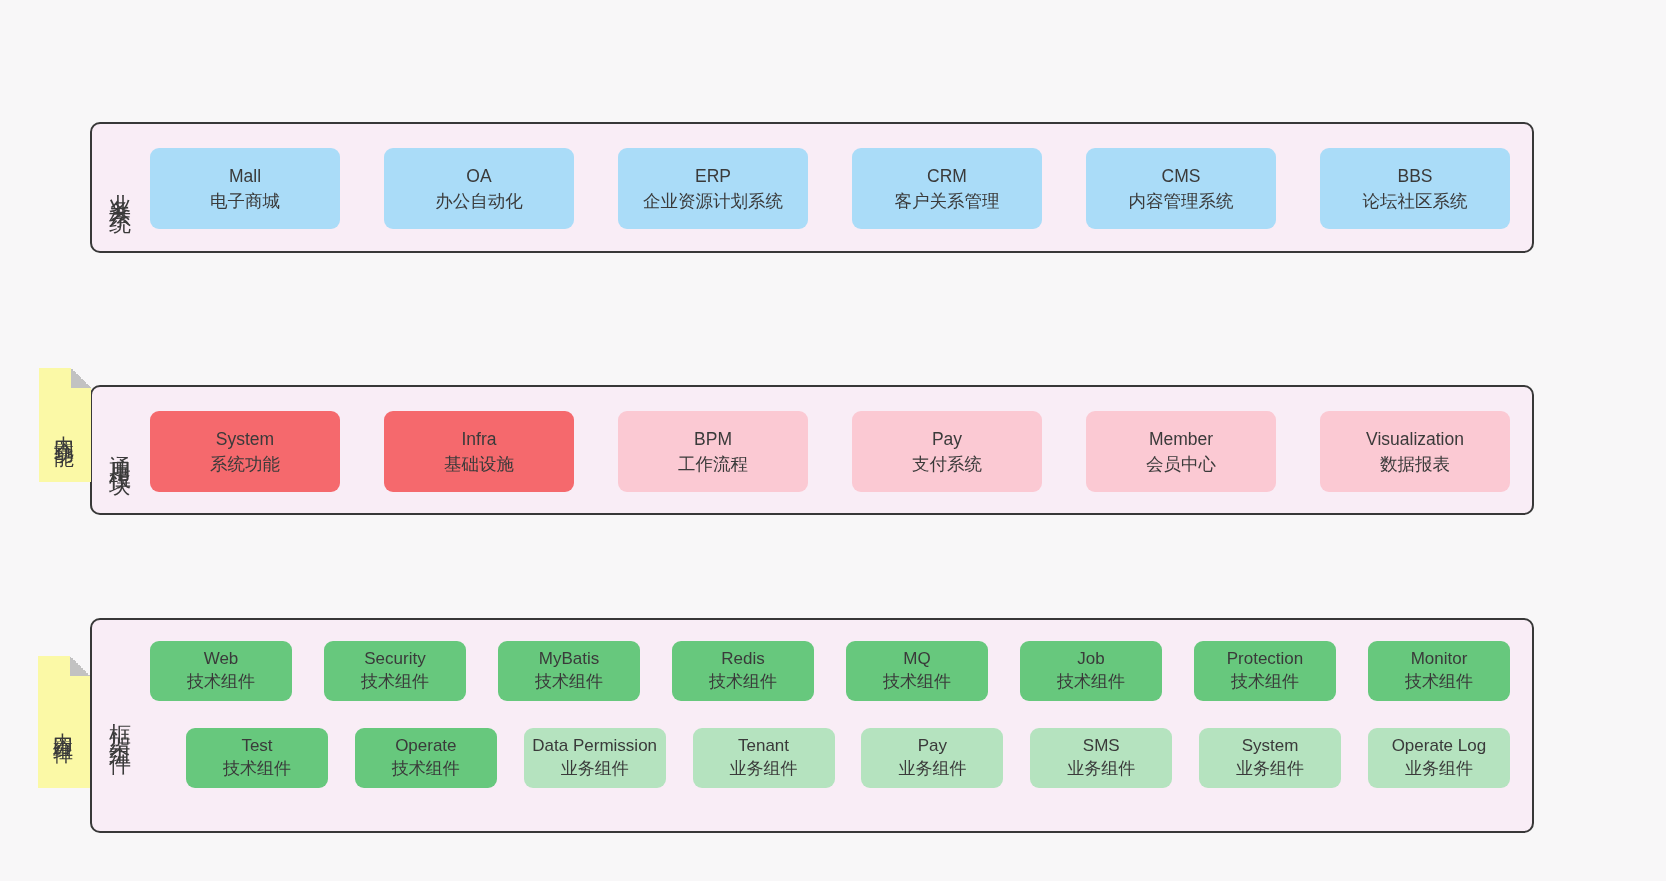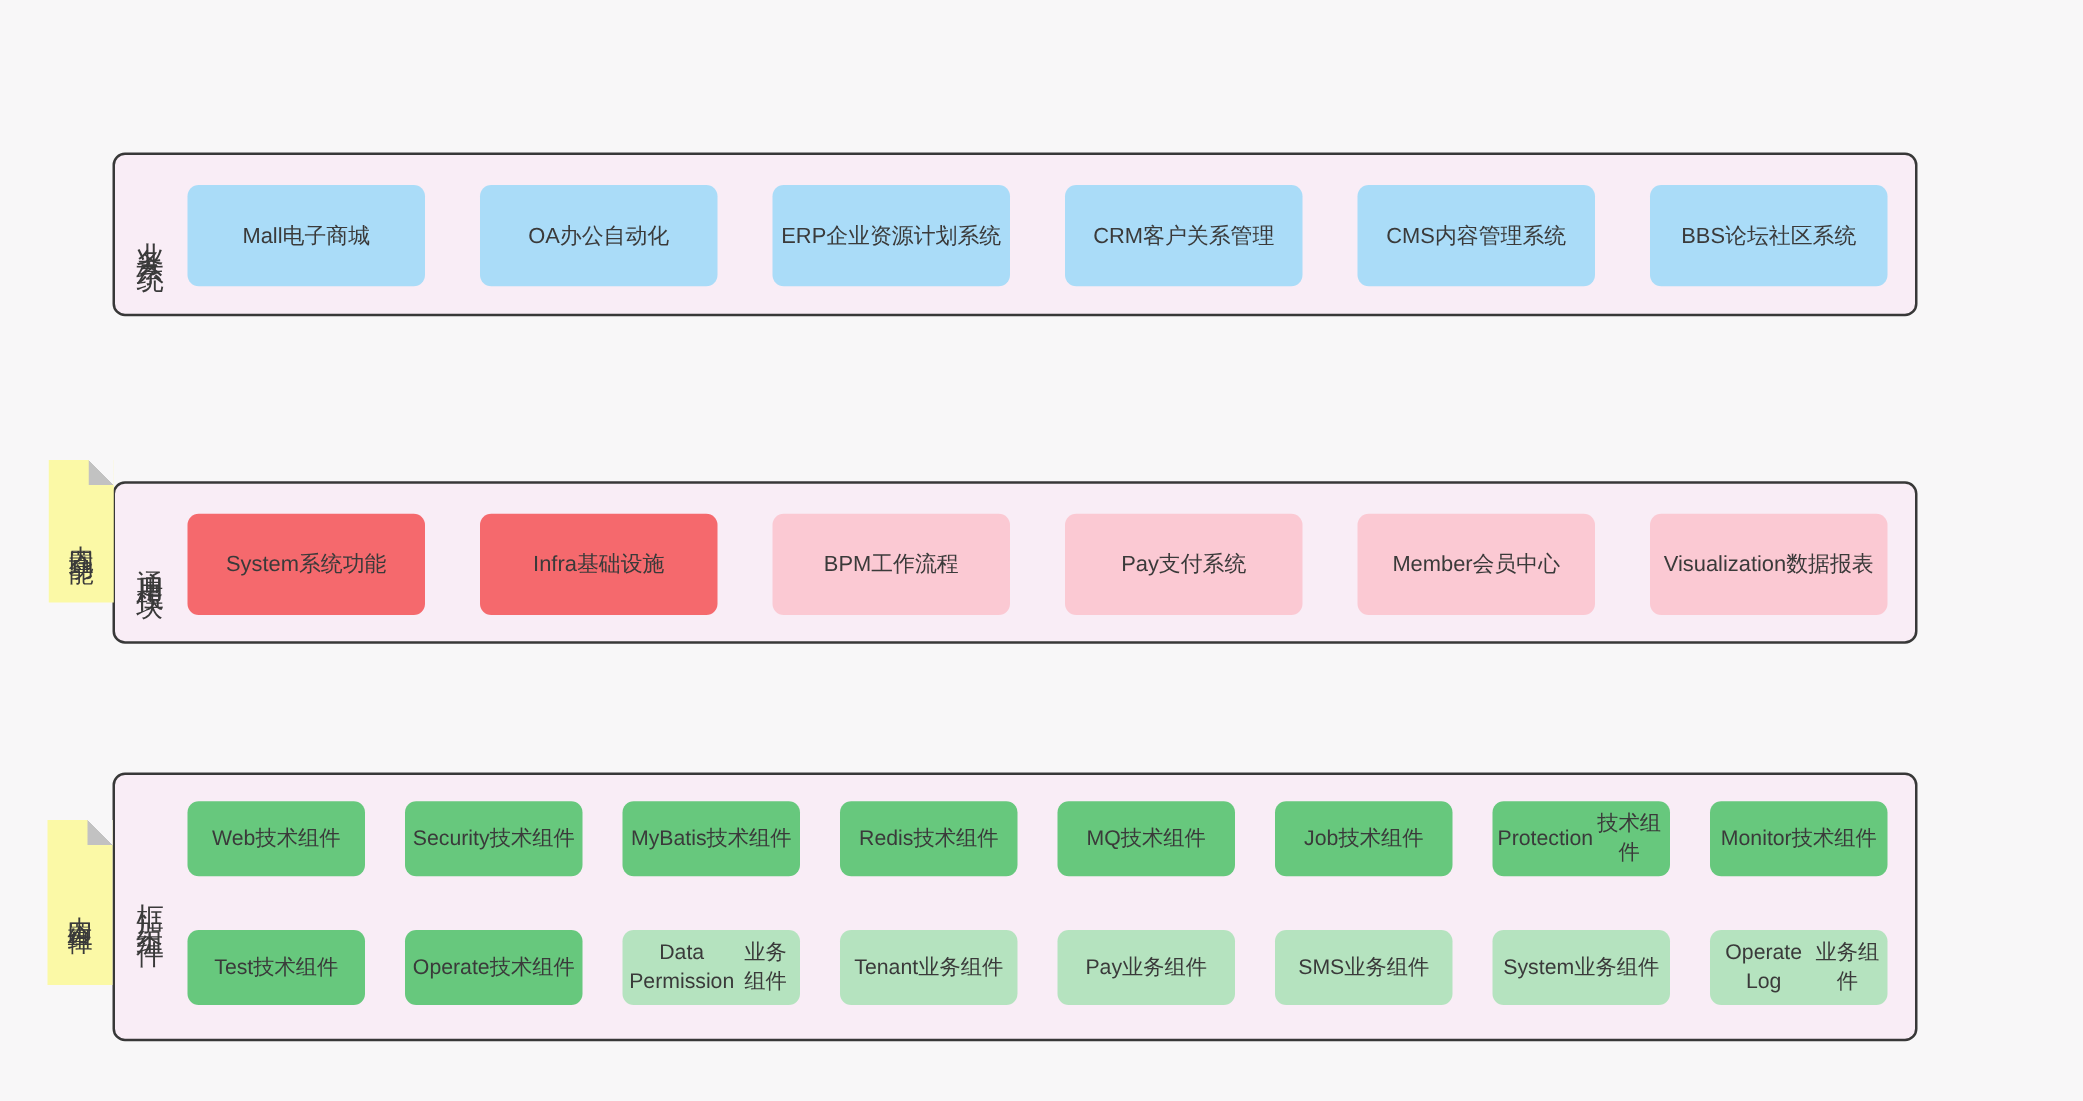--- a/index.html
+++ b/index.html
@@ -12,21 +12,21 @@
   .page{position:relative;width:1666px;height:881px;background:var(--pageBg);overflow:hidden;}
 
   .panel{position:absolute;width:1444px;background:var(--sectionBg);
          border:2px solid var(--line);border-radius:10px;box-sizing:border-box;}
   .vlabel{position:absolute;left:13px;top:50%;transform:translateY(-50%);
           writing-mode:vertical-rl;text-orientation:upright;
           font-size:22px;letter-spacing:6px;color:var(--text);white-space:nowrap;}
   .vlabel.wide{letter-spacing:10px;}
 
   .boxes{position:absolute;left:58px;right:22px;display:flex;justify-content:space-between;}
-  .box{border-radius:9px;display:flex;flex-direction:row;align-items:center;justify-content:center;
+  .box{border-radius:9px;display:flex;flex-direction:column;align-items:center;justify-content:center;
        text-align:center;font-size:17.5px;line-height:1.42;color:var(--text);box-sizing:border-box;padding:2px 4px;}
   .box.w6{width:190px;height:81px;}
   .box.w8{width:142px;height:60px;font-size:17px;line-height:1.35;}
   .blue{background:var(--blue);} .red{background:var(--red);} .pink{background:var(--pink);}
   .green{background:var(--green);} .lightGreen{background:var(--lightGreen);}
 
   .arrow{position:absolute;width:140px;height:90px;}
   .arrow svg{position:absolute;left:0;top:0;}
   .arrow path{fill:none;stroke:var(--line);stroke-width:3.2;stroke-dasharray:14 9;}
   .arrow-label{position:absolute;left:50%;top:40px;transform:translateX(-50%);
@@ -140,21 +140,21 @@
       </div>
       <div class="box w8 green">
         <div>Protection</div>
         <div>技术组件</div>
       </div>
       <div class="box w8 green">
         <div>Monitor</div>
         <div>技术组件</div>
       </div>
     </div>
-    <div class="boxes" style="top:124px;">
+    <div class="boxes" style="top:108px;margin-left:36px;">
       <div class="box w8 green">
         <div>Test</div>
         <div>技术组件</div>
       </div>
       <div class="box w8 green">
         <div>Operate</div>
         <div>技术组件</div>
       </div>
       <div class="box w8 lightGreen">
         <div>Data Permission</div>

